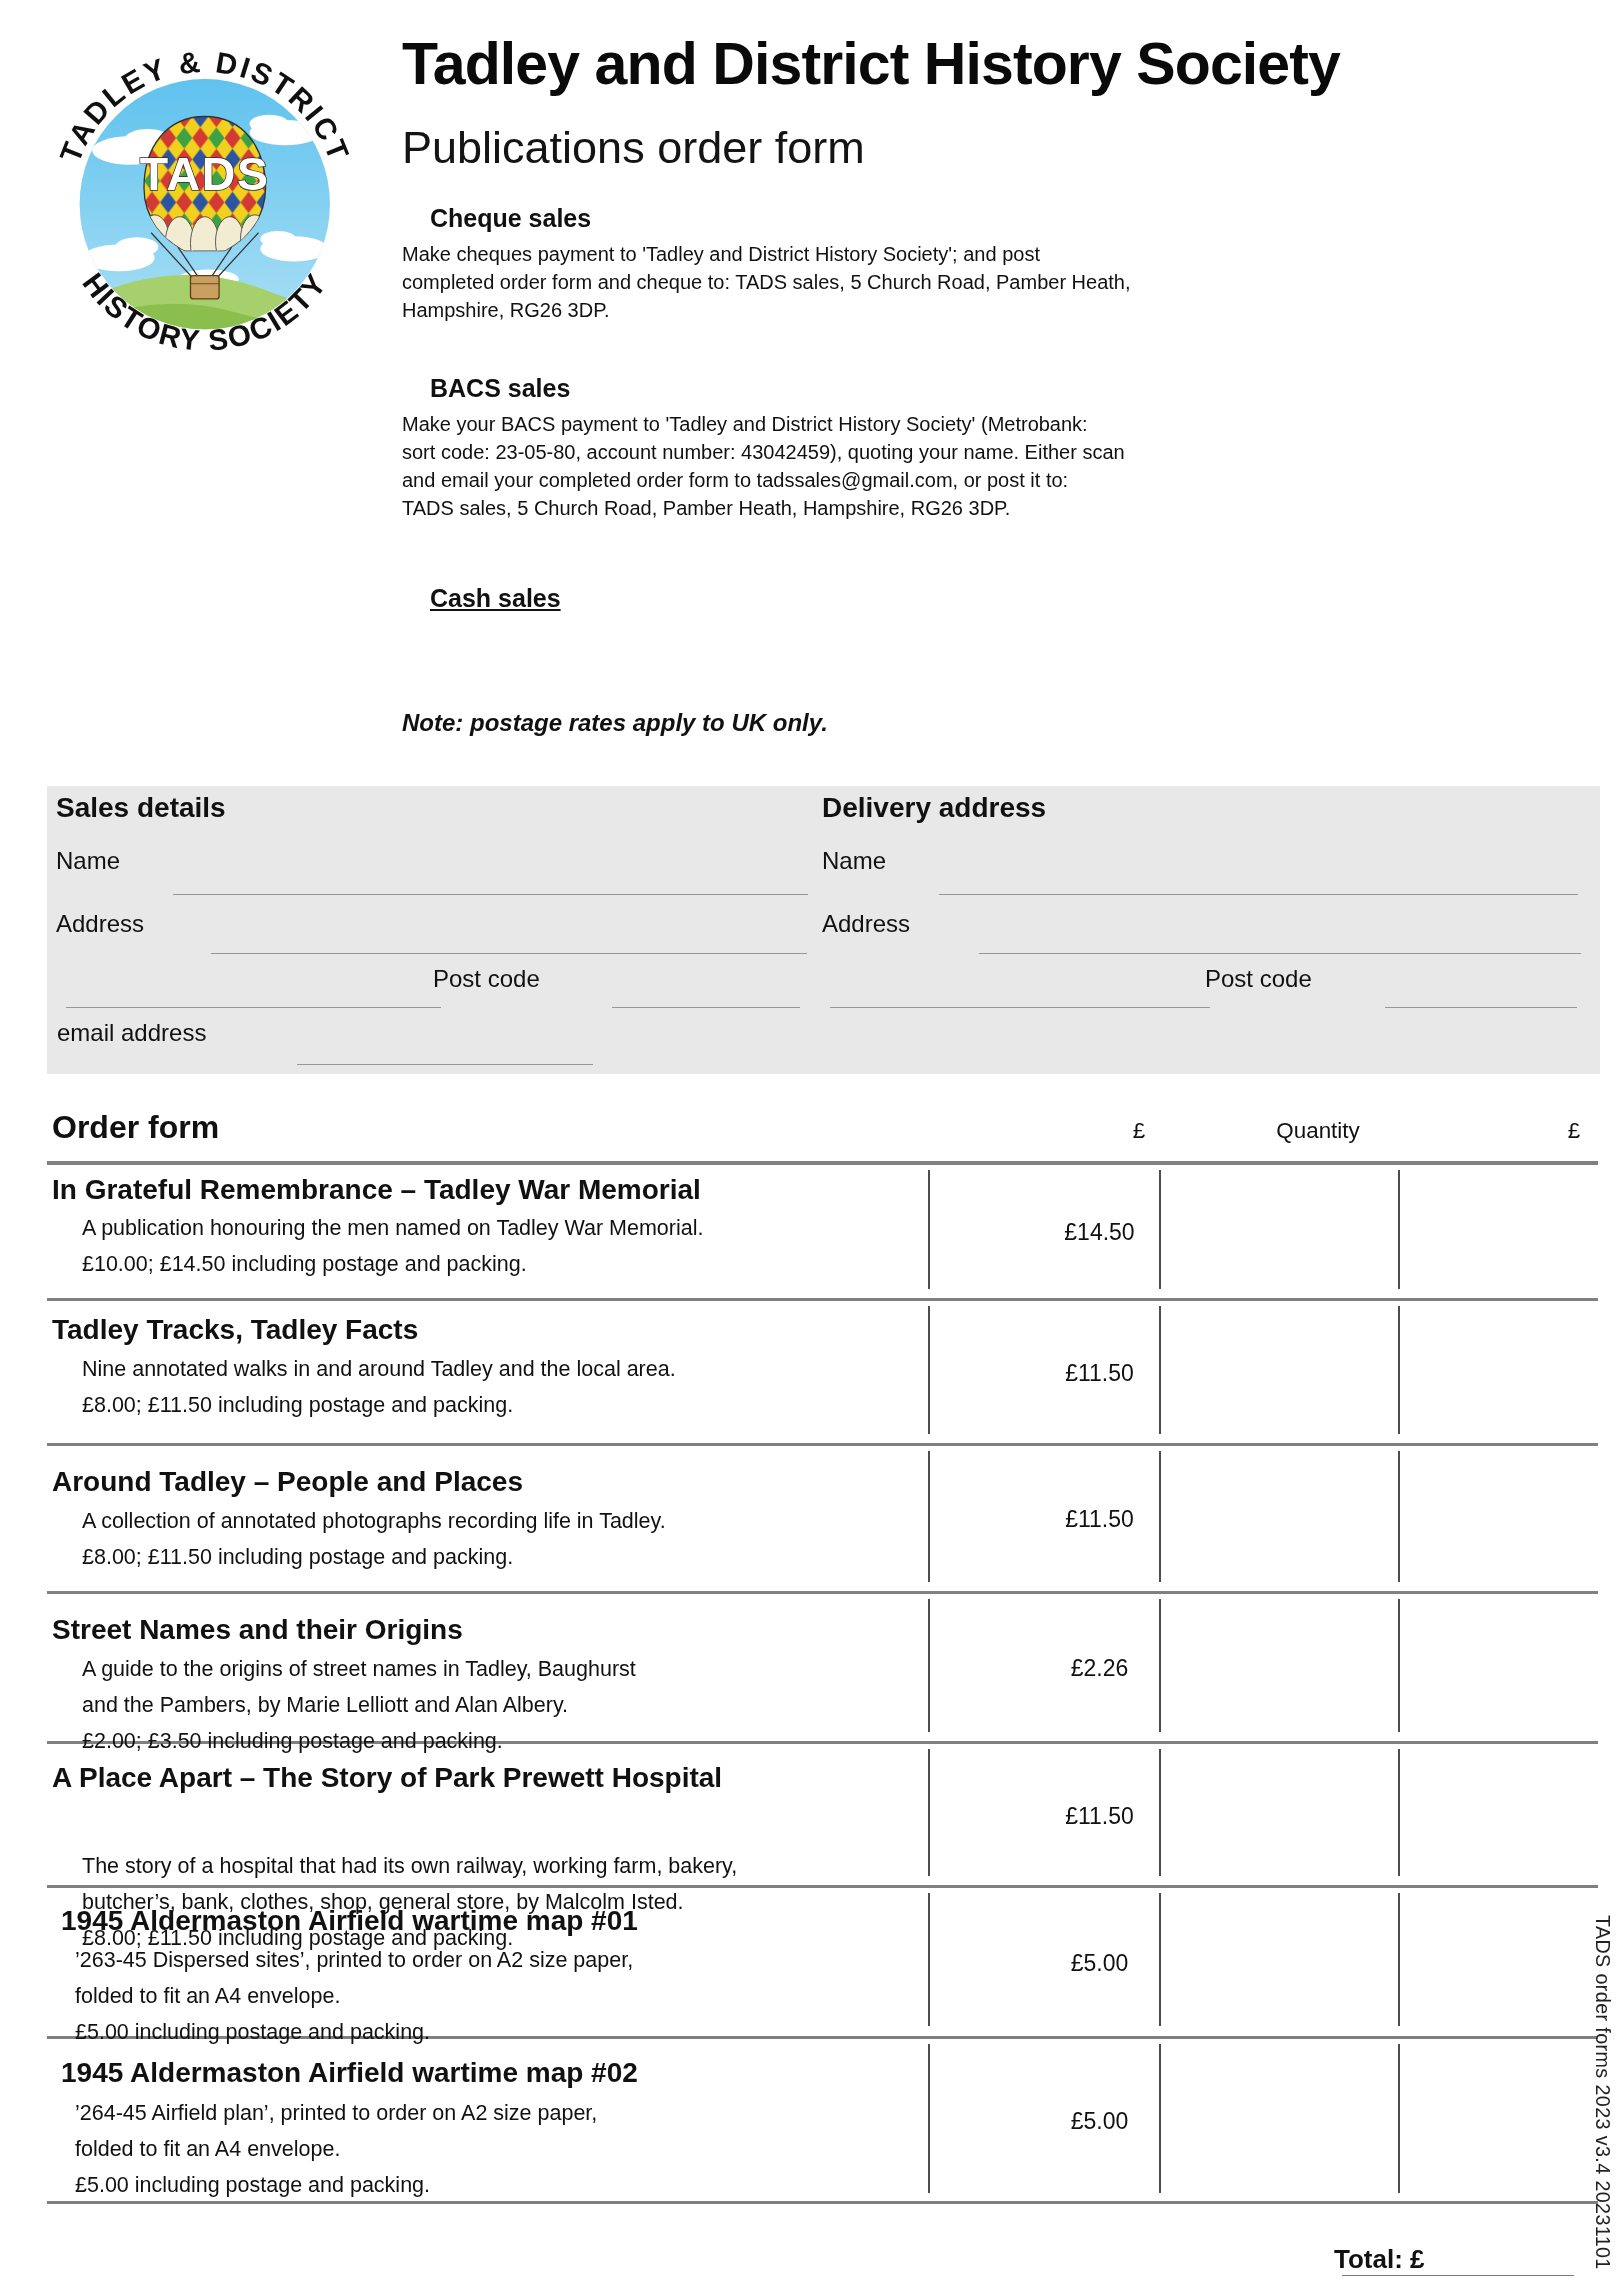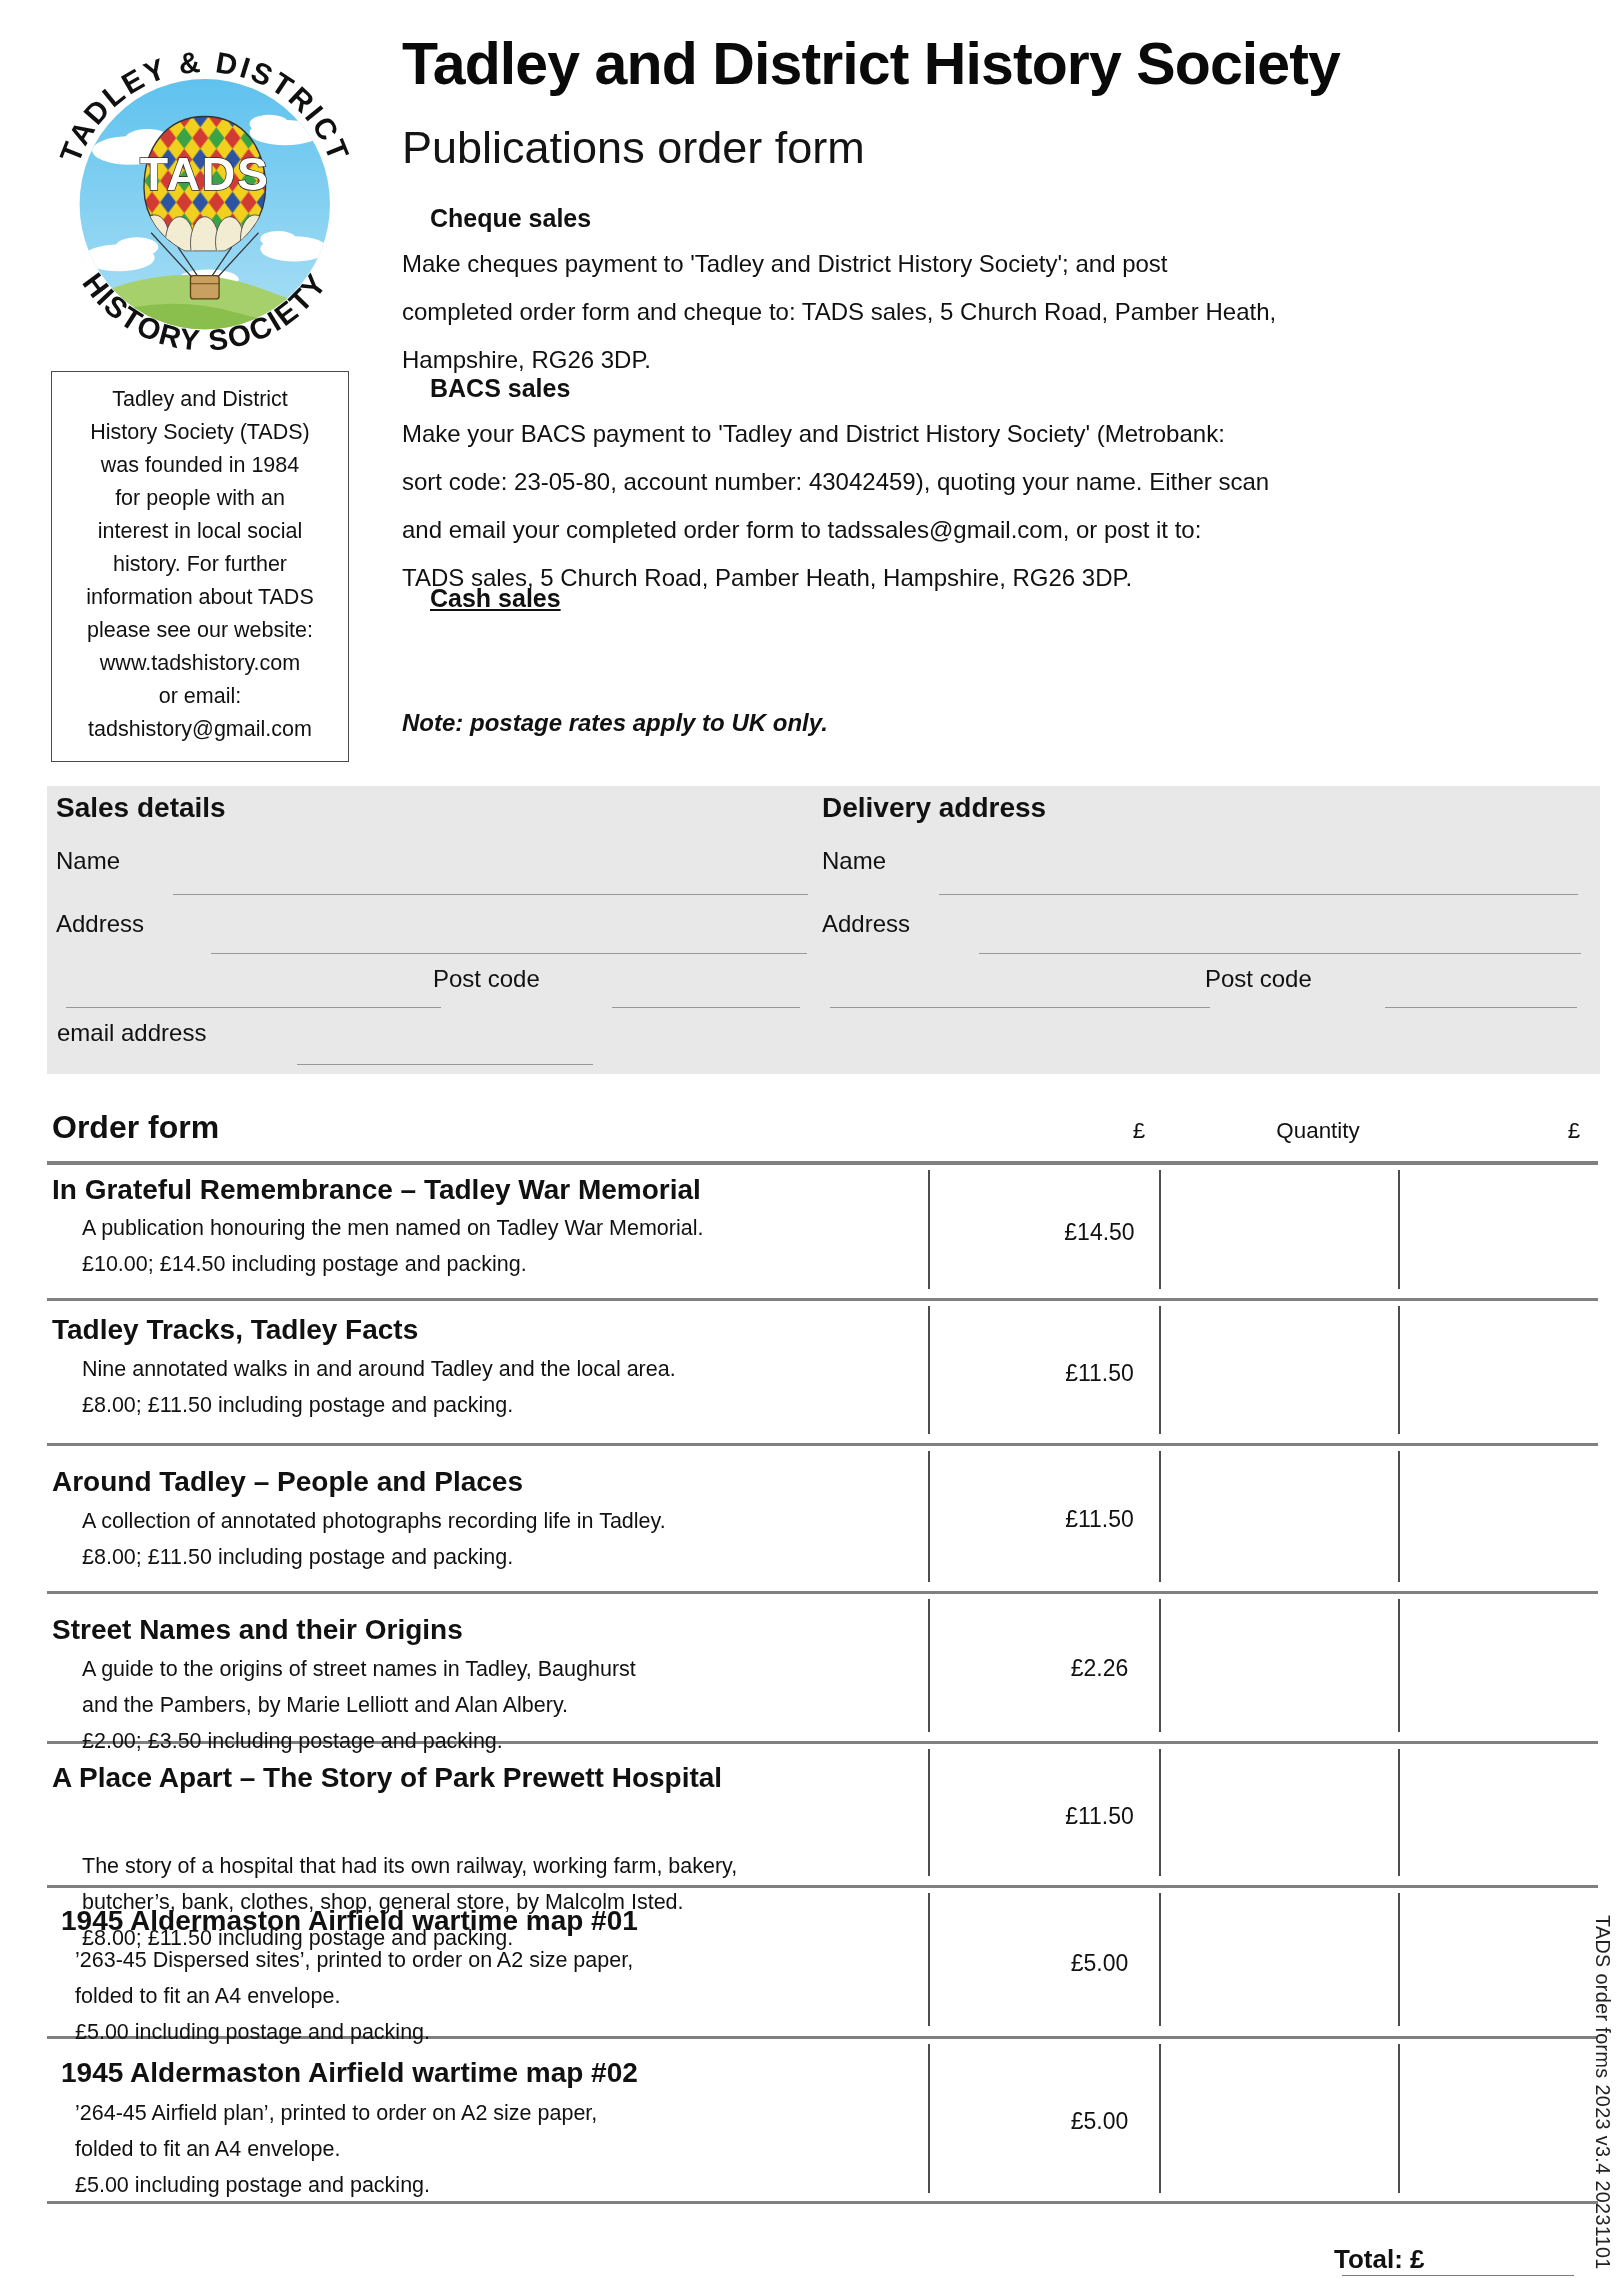--- a/index.html
+++ b/index.html
@@ -9,21 +9,21 @@
     margin:0 auto;
   }
   .abs { position:absolute; }
 
   
   .title { left:402px; top:30px; font-size:59px; font-weight:700; letter-spacing:-0.9px; color:#0a0a0a; white-space:nowrap; }
   .subtitle { left:402px; top:122px; font-size:45px; font-weight:400; color:#141414; white-space:nowrap; }
 
   
   .sec-head { font-size:25px; font-weight:700;margin-left:28px; }
-  .sec-body { font-size:24px; line-height:48px; white-space:pre-line; width:1209px; }
+  .sec-body { font-size:20px; line-height:28px; white-space:pre-line; width:1209px; }
   .note { font-size:24px; font-weight:700; font-style:italic; }
 
   
   .about {
     left:51px; top:371px; width:298px; height:391px; box-sizing:border-box;
     border:1.8px solid #4b4b4b; padding-top:10.7px;
     font-size:21.5px; line-height:33px; text-align:center; white-space:pre-line;
   }
 
   
@@ -142,31 +142,20 @@
   <div class="abs sec-head" style="left:402px; top:374px;">BACS sales</div>
   <div class="abs sec-body" style="left:402px; top:410px;">Make your BACS payment to 'Tadley and District History Society' (Metrobank:
 sort code: 23-05-80, account number: 43042459), quoting your name. Either scan
 and email your completed order form to tadssales@gmail.com, or post it to:
 TADS sales, 5 Church Road, Pamber Heath, Hampshire, RG26 3DP.</div>
 
   <div class="abs sec-head" style="left:402px; top:584px;text-decoration:underline;">Cash sales</div>
 
   <div class="abs note" style="left:402px; top:709px;">Note: postage rates apply to UK only.</div>
 
-  <div class="abs about">Tadley and District
-History Society (TADS)
-was founded in 1984
-for people with an
-interest in local social
-history. For further
-information about TADS
-please see our website:
-www.tadshistory.com
-or email:
-tadshistory@gmail.com</div>
 
   <div class="abs panel"></div>
 
   <div class="abs phead" style="left:56px; top:792px;">Sales details</div>
   <div class="abs plabel" style="left:56px; top:847px;">Name</div>
   <div class="abs fline" style="left:173px; top:894px; width:635px;"></div>
   <div class="abs plabel" style="left:56px; top:910px;">Address</div>
   <div class="abs fline" style="left:211px; top:953px; width:596px;"></div>
   <div class="abs plabel" style="left:433px; top:965px;">Post code</div>
   <div class="abs fline" style="left:66px; top:1007px; width:375px;"></div>

